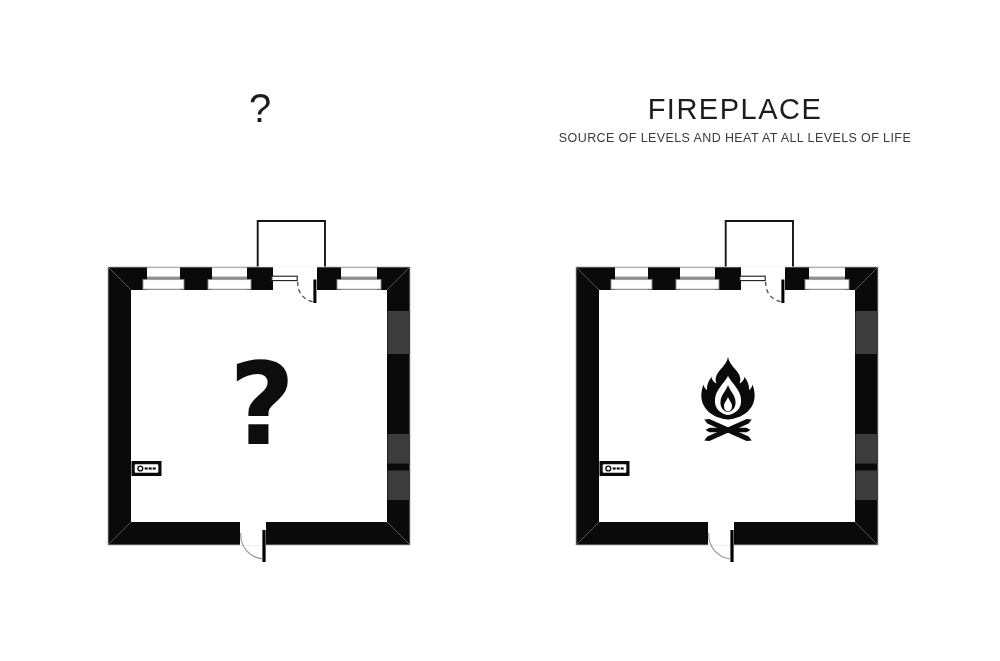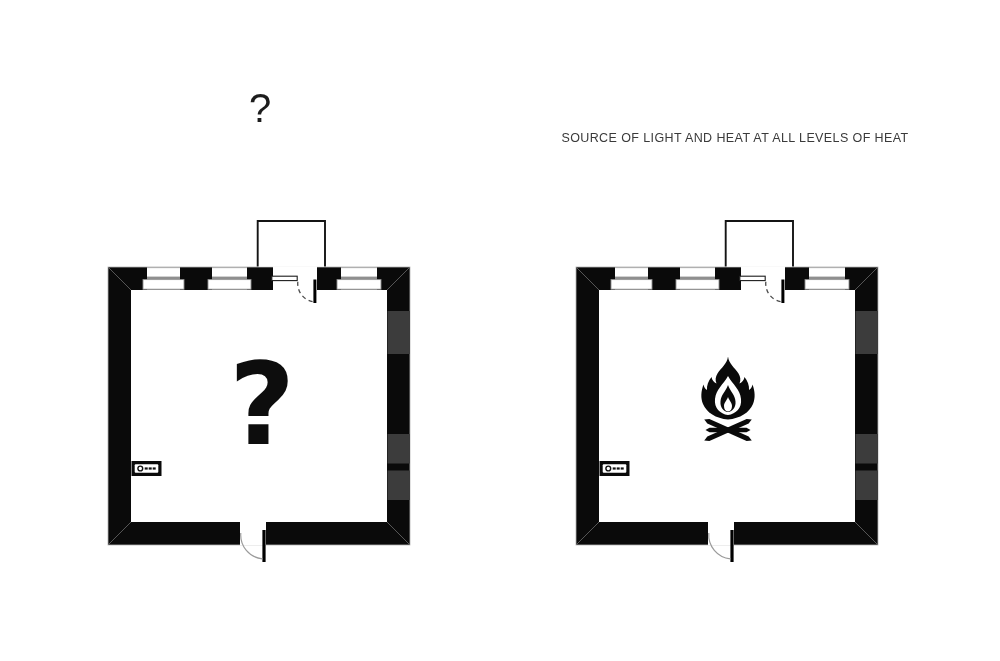--- a/index.html
+++ b/index.html
@@ -17,21 +17,22 @@
   .plan{position:absolute;top:210px;width:320px;height:360px;}
   .plan-left{left:100px;}
   .plan-right{left:568px;}
 </style>
 </head>
 <body>
 
 <div class="stage">
 
   <div class="title title-q">?</div>
-  <div class="subtitle">SOURCE OF LIGHT AND HEAT AT ALL LEVELS OF HEAT</div>
+  <div class="title title-fp">FIREPLACE</div>
+  <div class="subtitle">SOURCE OF LEVELS AND HEAT AT ALL LEVELS OF LIFE</div>
 
   <svg class="plan plan-left" viewBox="100 210 320 360">
     <g>
       <rect x="108" y="267" width="302" height="278" fill="#0a0a0a" stroke="#b3b3b3" stroke-width="0.8"></rect>
       <rect x="131" y="290" width="256" height="232" fill="#ffffff"></rect>
       <path d="M108.7,267.7 L131,290 M409.3,267.7 L387,290 M108.7,544.3 L131,522 M409.3,544.3 L387,522" stroke="#6e6e6e" stroke-width="0.9" opacity="0.85" fill="none"></path>
       <g fill="#3c3c3c">
         <rect x="387.5" y="311" width="22.5" height="43"></rect>
         <rect x="387.5" y="434" width="22.5" height="29.5"></rect>
         <rect x="387.5" y="470.5" width="22.5" height="29.5"></rect>

